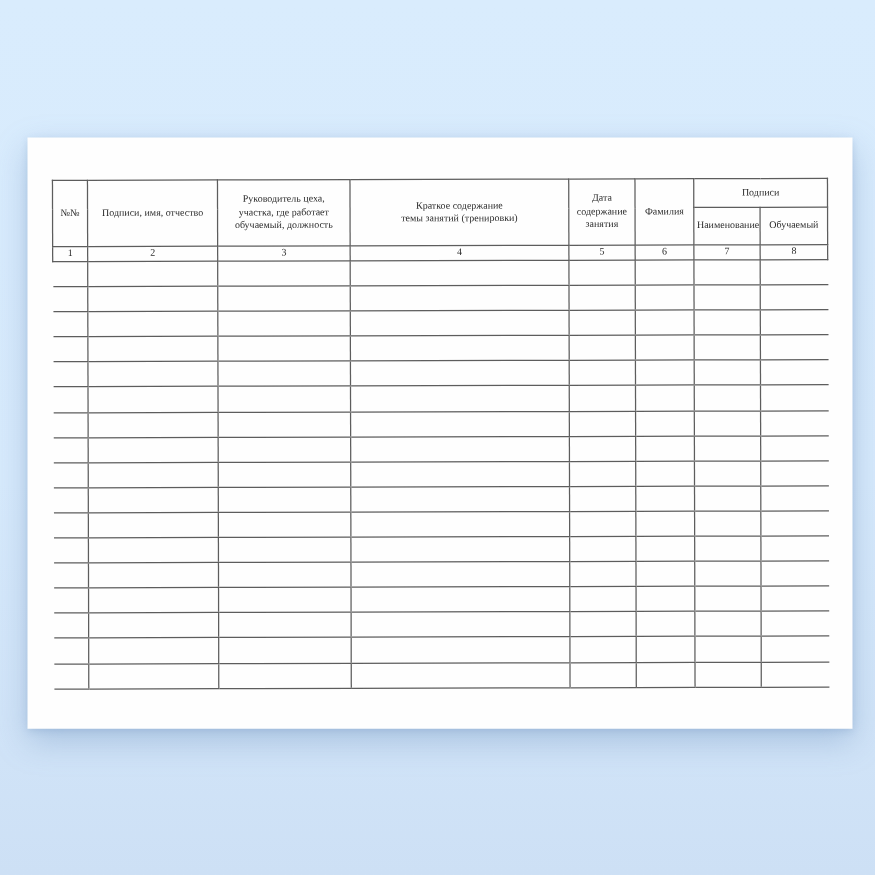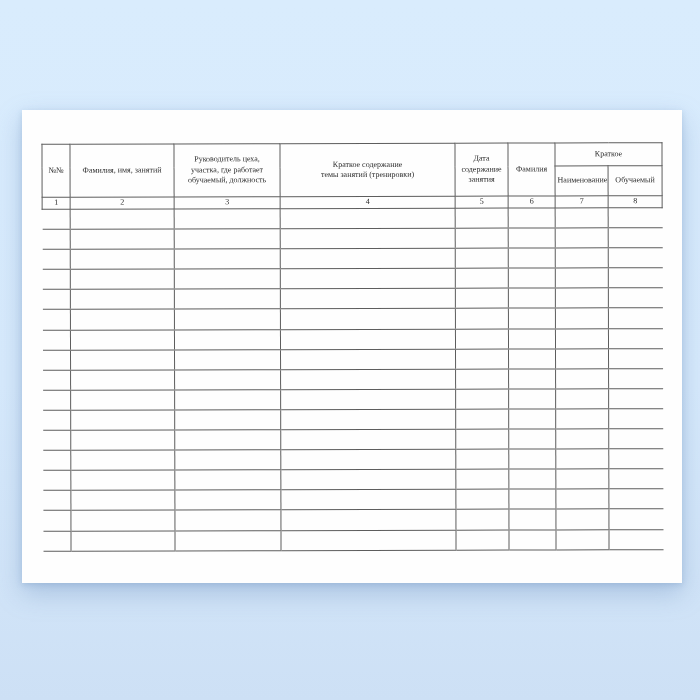--- a/index.html
+++ b/index.html
@@ -53,31 +53,31 @@
         <col class="c3">
         <col class="c4">
       <col class="c5">
         <col class="c6">
         <col class="c7">
         <col class="c8">
     </colgroup>
     <thead>
       <tr class="h1">
         <th rowspan="2">№№</th>
-        <th rowspan="2">Фамилия, имя, занятий</th>
+        <th rowspan="2">Подписи, имя, отчество</th>
         <th rowspan="2">Руководитель цеха,
 участка, где работает
 обучаемый, должность</th>
         <th rowspan="2">Краткое содержание
 темы занятий (тренировки)</th>
         <th rowspan="2">Дата
 содержание
 занятия</th>
         <th rowspan="2">Фамилия</th>
-        <th colspan="2">Краткое</th>
+        <th colspan="2">Подписи</th>
       </tr>
       <tr class="h2">
         <th>Наименование</th>
         <th>Обучаемый</th>
       </tr>
       <tr class="hn">
         <td>1</td>
         <td>2</td>
         <td>3</td>
         <td>4</td>

